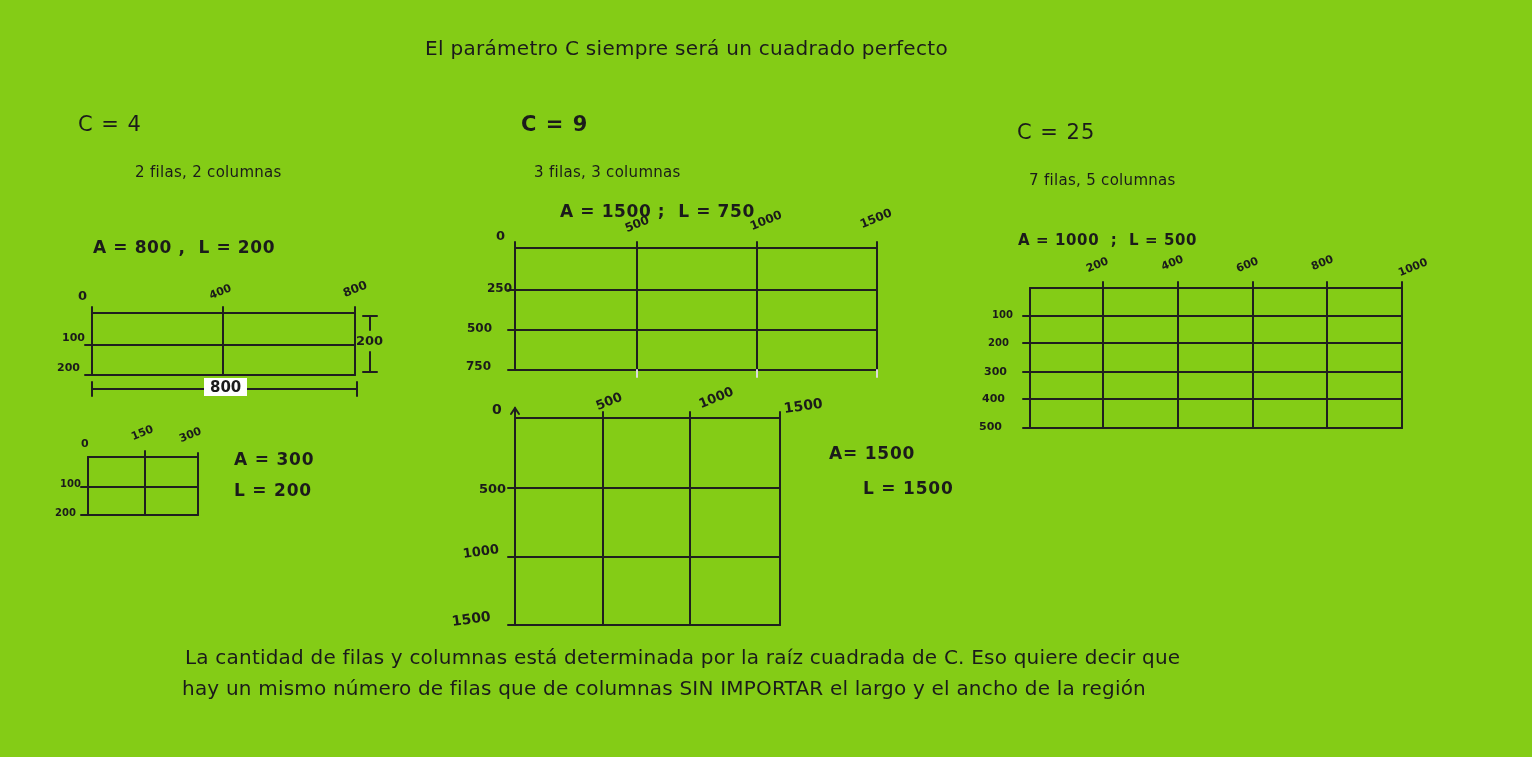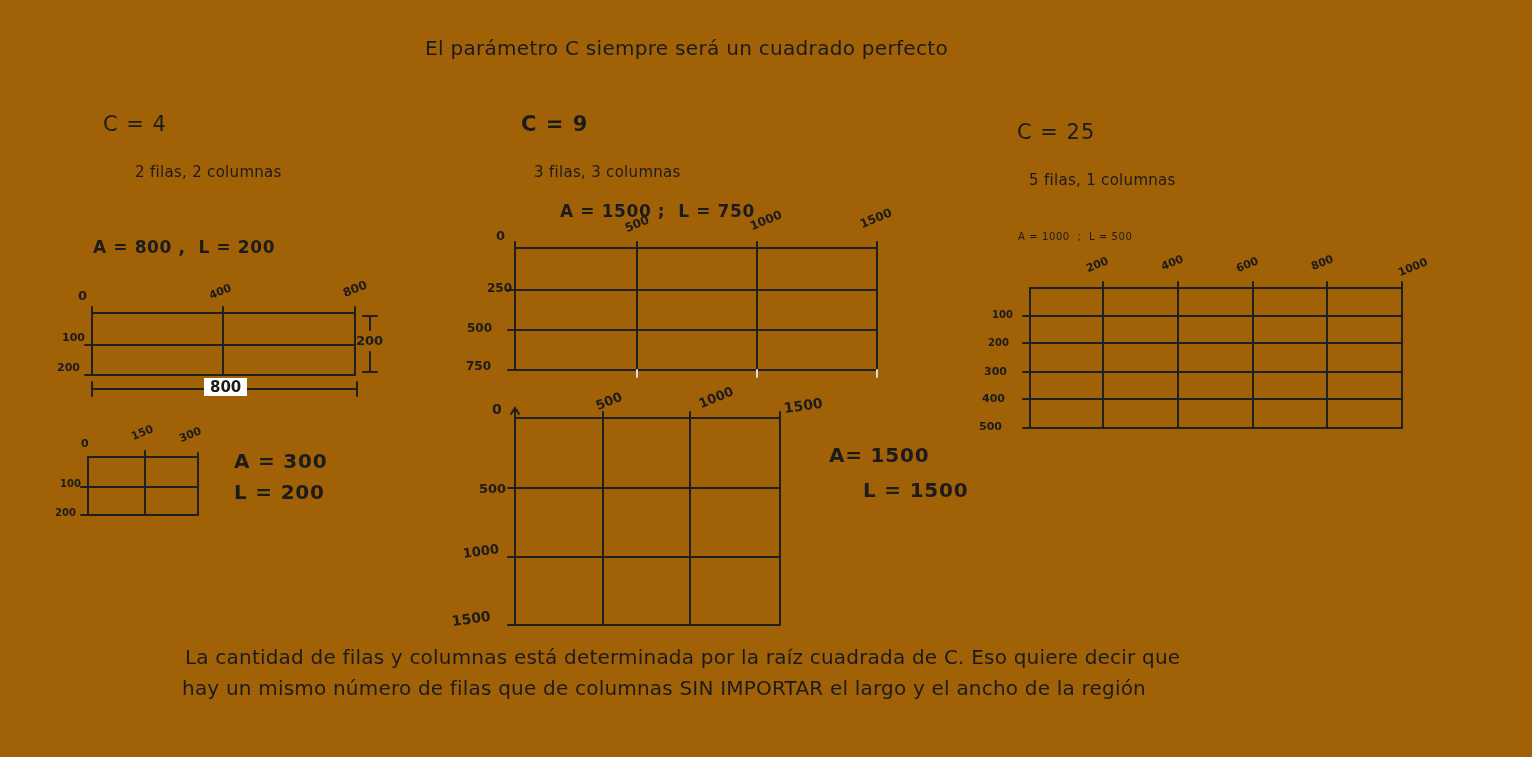--- a/index.html
+++ b/index.html
@@ -1,51 +1,51 @@
 <!DOCTYPE html>
 <html><head>
 <meta charset="utf-8">
 <style>
   html,body{margin:0;padding:0;background:#ffffff;}
   .canvas{
     position:relative;
     width:1532px;height:757px;
-    background:#a16207;
+    background:#84cc16;
     font-family:"DejaVu Sans", sans-serif;
     color:#1b1b1b;
     overflow:hidden;
   }
   .t{position:absolute;white-space:nowrap;color:#1b1b1b;}
   .title{font-size:20px;letter-spacing:.3px;}
   .h1{font-size:21px;letter-spacing:1px;}
   .h2{font-size:15px;letter-spacing:.3px;}
   .params{font-size:17px;font-weight:700;letter-spacing:.6px;}
-  .params-sm{font-size:10px;font-weight:400;letter-spacing:.6px;}
-  .side{font-size:20px;font-weight:700;letter-spacing:.8px;}
+  .params-sm{font-size:15px;font-weight:700;letter-spacing:.6px;}
+  .side{font-size:17px;font-weight:700;letter-spacing:.8px;}
   .axis{font-size:11px;font-weight:700;}
   .axis12{font-size:12px;font-weight:700;}
   .axis13{font-size:13px;font-weight:700;}
   .axis14{font-size:14px;font-weight:700;}
   .axis10{font-size:10px;font-weight:700;}
   .rot{transform:rotate(-22deg);transform-origin:left bottom;}
   .rot-sm{transform:rotate(-8deg);transform-origin:left bottom;}
   .dimlabel{background:#ffffff;padding:0 6px;font-size:15px;font-weight:700;z-index:3;}
   .footer{font-size:20px;letter-spacing:.2px;}
   svg{position:absolute;overflow:visible;}
   svg line, svg polyline{stroke:#1f1f1f;stroke-width:2;stroke-linecap:round;fill:none;}
   svg line.faint{stroke:#dcdcdc;stroke-width:2;}
 </style>
 </head>
 <body>
 
 <div class="canvas">
 
   <div class="t title" style="left:425px;top:36px;">El parámetro C siempre será un cuadrado perfecto</div>
 
-  <div class="t h1" style="left:103px;top:112px;">C = 4</div>
+  <div class="t h1" style="left:78px;top:112px;">C = 4</div>
   <div class="t h2" style="left:135px;top:163px;">2 filas, 2 columnas</div>
   <div class="t params" style="left:93px;top:237px;">A = 800 ,&nbsp;&nbsp;L = 200</div>
 
   <svg style="left:80px;top:300px;" width="310" height="100">
 
     <line x1="12" y1="13" x2="275" y2="13"></line>
     <line x1="12" y1="45" x2="275" y2="45"></line>
     <line x1="12" y1="75" x2="275" y2="75"></line>
     <line x1="12" y1="13" x2="12" y2="75"></line>
     <line x1="143" y1="13" x2="143" y2="75"></line>
@@ -156,21 +156,21 @@
   <span class="t axis13 rot" style="left:599px;top:398px;">500</span>
   <span class="t axis13 rot" style="left:702px;top:396px;">1000</span>
   <span class="t axis14 rot-sm" style="left:785px;top:400px;">1500</span>
   <span class="t axis13" style="left:479px;top:481px;">500</span>
   <span class="t axis13 rot-sm" style="left:464px;top:546px;">1000</span>
   <span class="t axis14 rot-sm" style="left:453px;top:613px;">1500</span>
   <span class="t side" style="left:829px;top:443px;">A= 1500</span>
   <span class="t side" style="left:832px;top:478px;margin-left:31px;">L = 1500</span>
 
   <div class="t h1" style="left:1017px;top:120px;">C = 25</div>
-  <div class="t h2" style="left:1029px;top:171px;">5 filas, 1 columnas</div>
+  <div class="t h2" style="left:1029px;top:171px;">7 filas, 5 columnas</div>
   <div class="t params-sm" style="left:1018px;top:231px;">A = 1000&nbsp;&nbsp;;&nbsp;&nbsp;L = 500</div>
 
   <svg style="left:1015px;top:278px;" width="400" height="160">
     <line x1="15" y1="10" x2="387" y2="10"></line>
     <line x1="15" y1="38" x2="387" y2="38"></line>
     <line x1="15" y1="65" x2="387" y2="65"></line>
     <line x1="15" y1="94" x2="387" y2="94"></line>
     <line x1="15" y1="121" x2="387" y2="121"></line>
     <line x1="15" y1="150" x2="387" y2="150"></line>
     <line x1="15" y1="10" x2="15" y2="150"></line>

